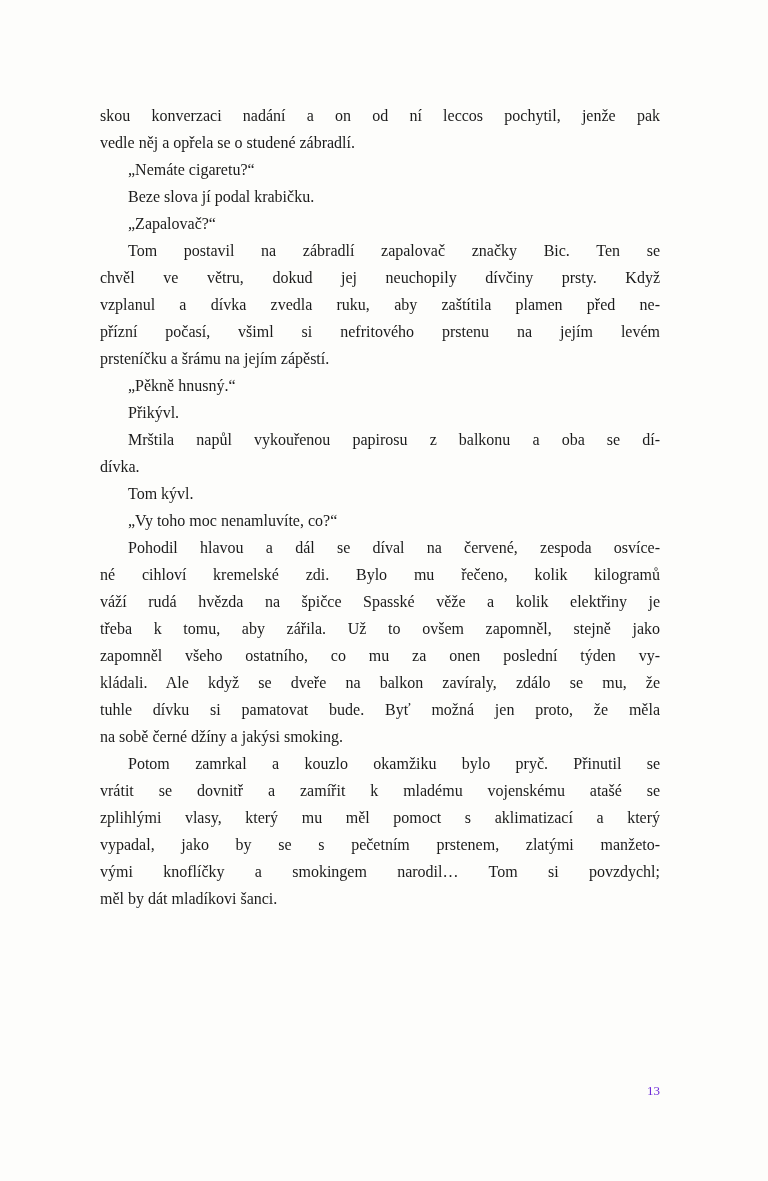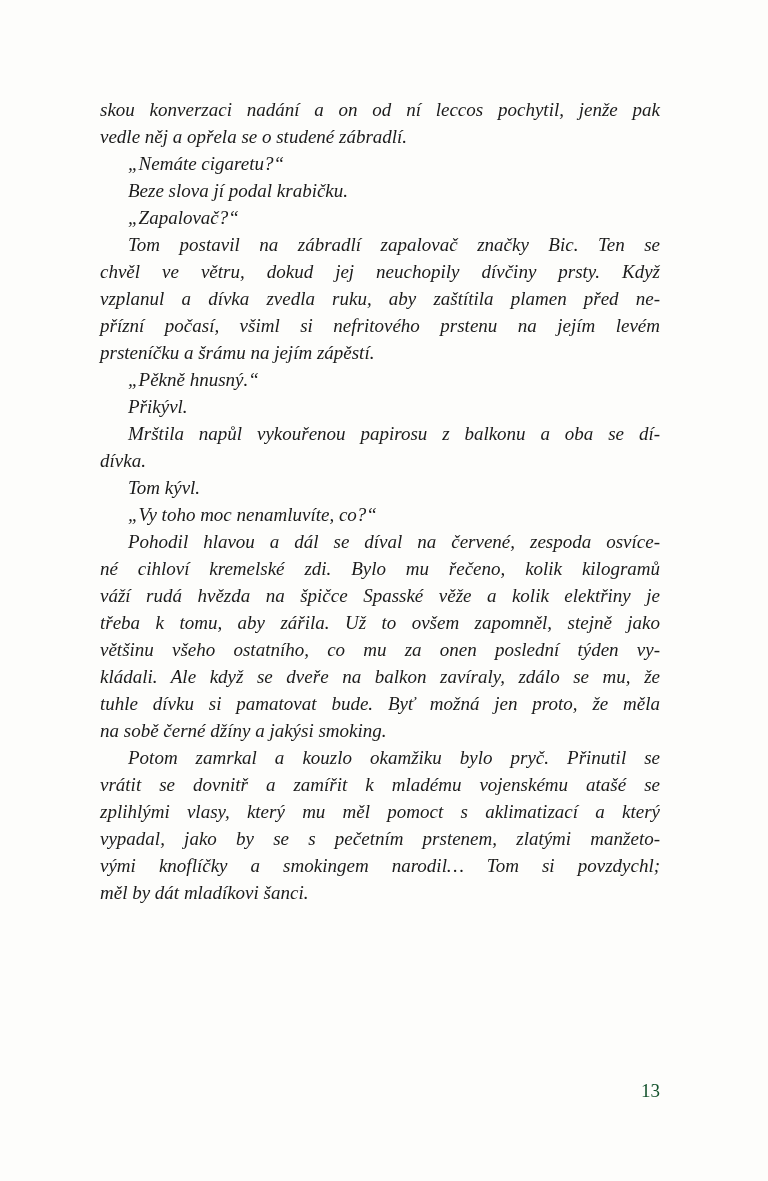--- a/index.html
+++ b/index.html
@@ -15,26 +15,25 @@
     font-family: "Liberation Serif", serif;
     color: #1b1b1b;
   }
   .book-page {
     position: absolute;
     inset: 0;
   }
   .page-text {
     position: absolute;
     left: 100px;
-    top: 96px;
+    top: 102px;
     width: 560px;
-    font-size: 19px;
+    font-size: 16px;
     line-height: 27px;
     text-rendering: optimizeLegibility;
-    font-style: italic;
   }
   .paragraph {
     margin: 0;
     padding: 0;
   }
   .text-line {
     text-align: justify;
     text-align-last: justify;
     white-space: normal;
   }
@@ -44,23 +43,23 @@
   }
   .paragraph.indented .text-line.first-line {
     text-indent: 28px;
   }
   .page-number {
     position: absolute;
     left: 100px;
     top: 1081px;
     width: 560px;
     text-align: right;
-    font-size: 19px;
+    font-size: 13px;
     line-height: 20px;
-    color: #14532d;
+    color: #6d28d9;
   }
 </style>
 </head>
 <body>
 
 <div class="book-page">
   <div class="page-text">
       <div class="paragraph">
         <div class="text-line first-line">skou konverzaci nadání a on od ní leccos pochytil, jenže pak</div>
         <div class="text-line last-line">vedle něj a opřela se o studené zábradlí.</div>
@@ -95,21 +94,21 @@
         <div class="text-line first-line last-line">Tom kývl.</div>
       </div>
       <div class="paragraph indented">
         <div class="text-line first-line last-line">„Vy toho moc nenamluvíte, co?“</div>
       </div>
       <div class="paragraph indented">
         <div class="text-line first-line">Pohodil hlavou a dál se díval na červené, zespoda osvíce-</div>
         <div class="text-line">né cihloví kremelské zdi. Bylo mu řečeno, kolik kilogramů</div>
         <div class="text-line">váží rudá hvězda na špičce Spasské věže a kolik elektřiny je</div>
         <div class="text-line">třeba k tomu, aby zářila. Už to ovšem zapomněl, stejně jako</div>
-        <div class="text-line">většinu všeho ostatního, co mu za onen poslední týden vy-</div>
+        <div class="text-line">zapomněl všeho ostatního, co mu za onen poslední týden vy-</div>
         <div class="text-line">kládali. Ale když se dveře na balkon zavíraly, zdálo se mu, že</div>
         <div class="text-line">tuhle dívku si pamatovat bude. Byť možná jen proto, že měla</div>
         <div class="text-line last-line">na sobě černé džíny a jakýsi smoking.</div>
       </div>
       <div class="paragraph indented">
         <div class="text-line first-line">Potom zamrkal a kouzlo okamžiku bylo pryč. Přinutil se</div>
         <div class="text-line">vrátit se dovnitř a zamířit k mladému vojenskému atašé se</div>
         <div class="text-line">zplihlými vlasy, který mu měl pomoct s aklimatizací a který</div>
         <div class="text-line">vypadal, jako by se s pečetním prstenem, zlatými manžeto-</div>
         <div class="text-line">vými knoflíčky a smokingem narodil… Tom si povzdychl;</div>

